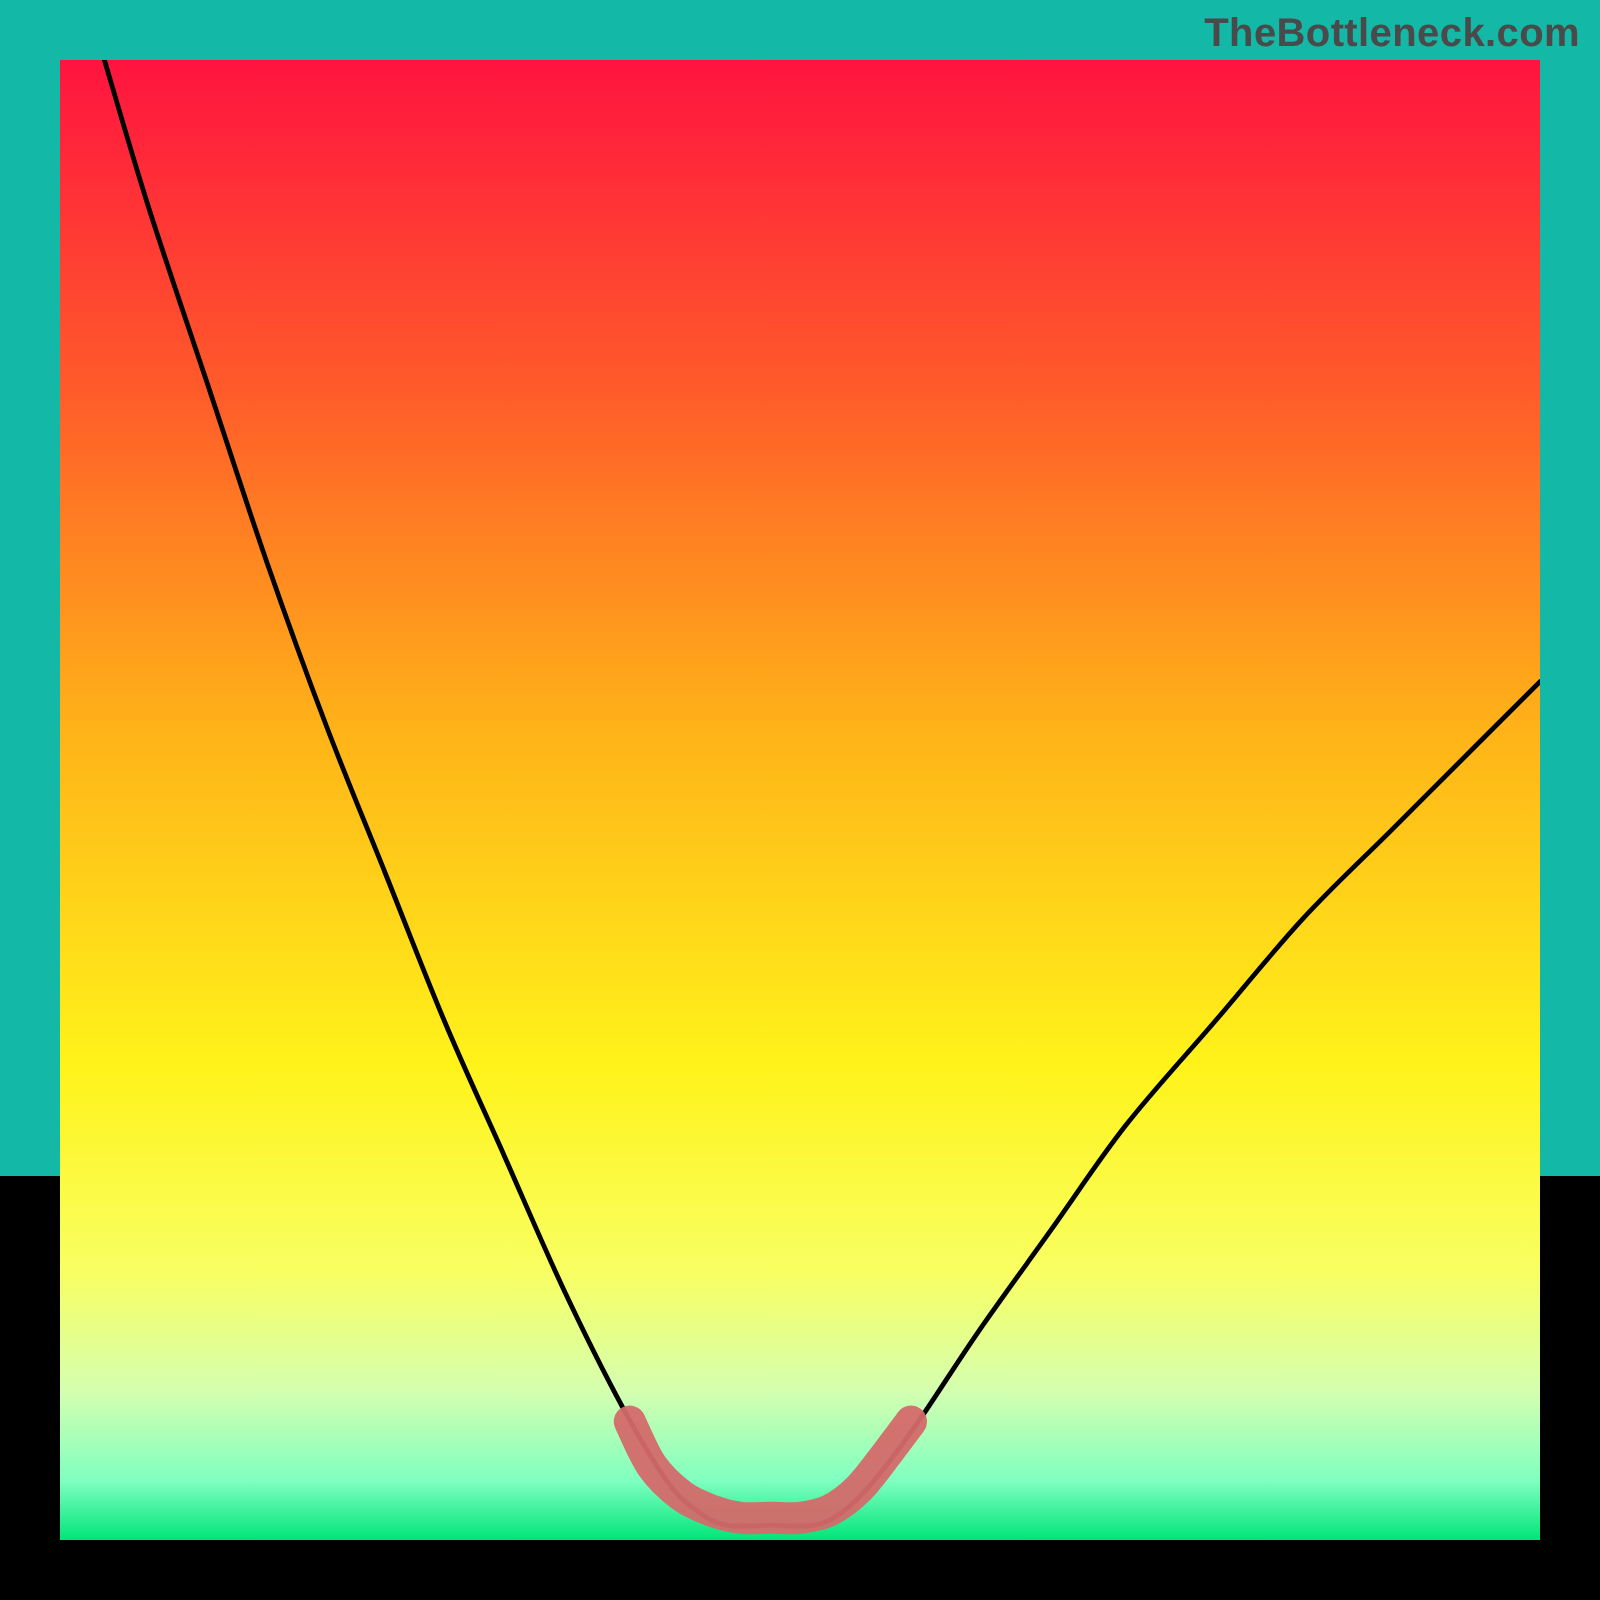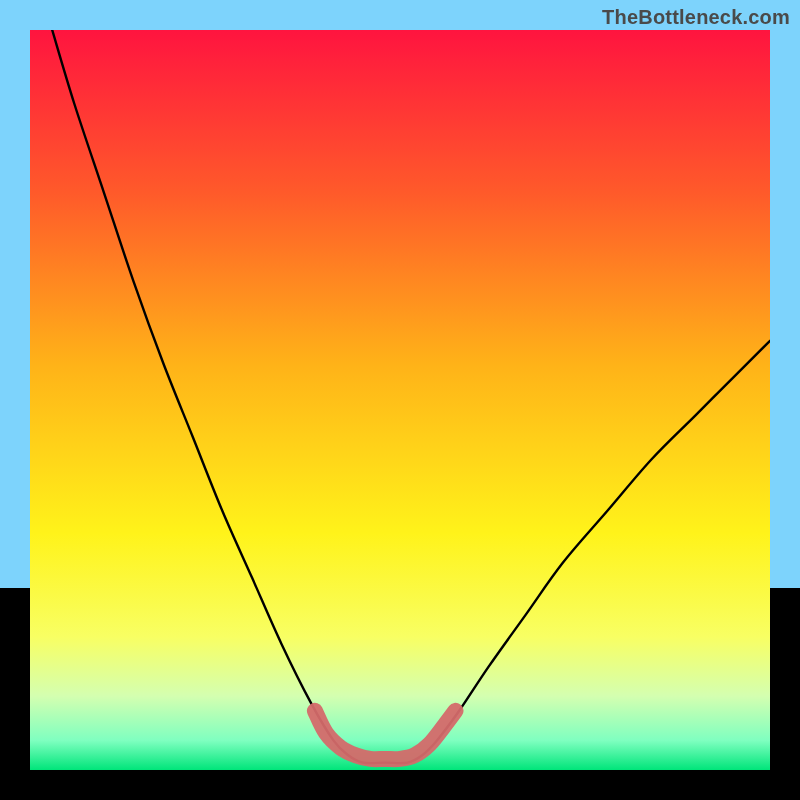--- a/index.html
+++ b/index.html
@@ -8,21 +8,21 @@
     width: 800px;
     height: 800px;
     overflow: hidden;
     background: #000;
     font-family: Arial, Helvetica, sans-serif;
   }
   .frame {
     position: relative;
     width: 800px;
     height: 588px;
-    background: #7dd3fc;
+    background: #14b8a6;
   }
   .plot {
     position: absolute;
     left: 30px;
     top: 30px;
     width: 740px;
     height: 740px;
     overflow: hidden;
   }
   .watermark {

